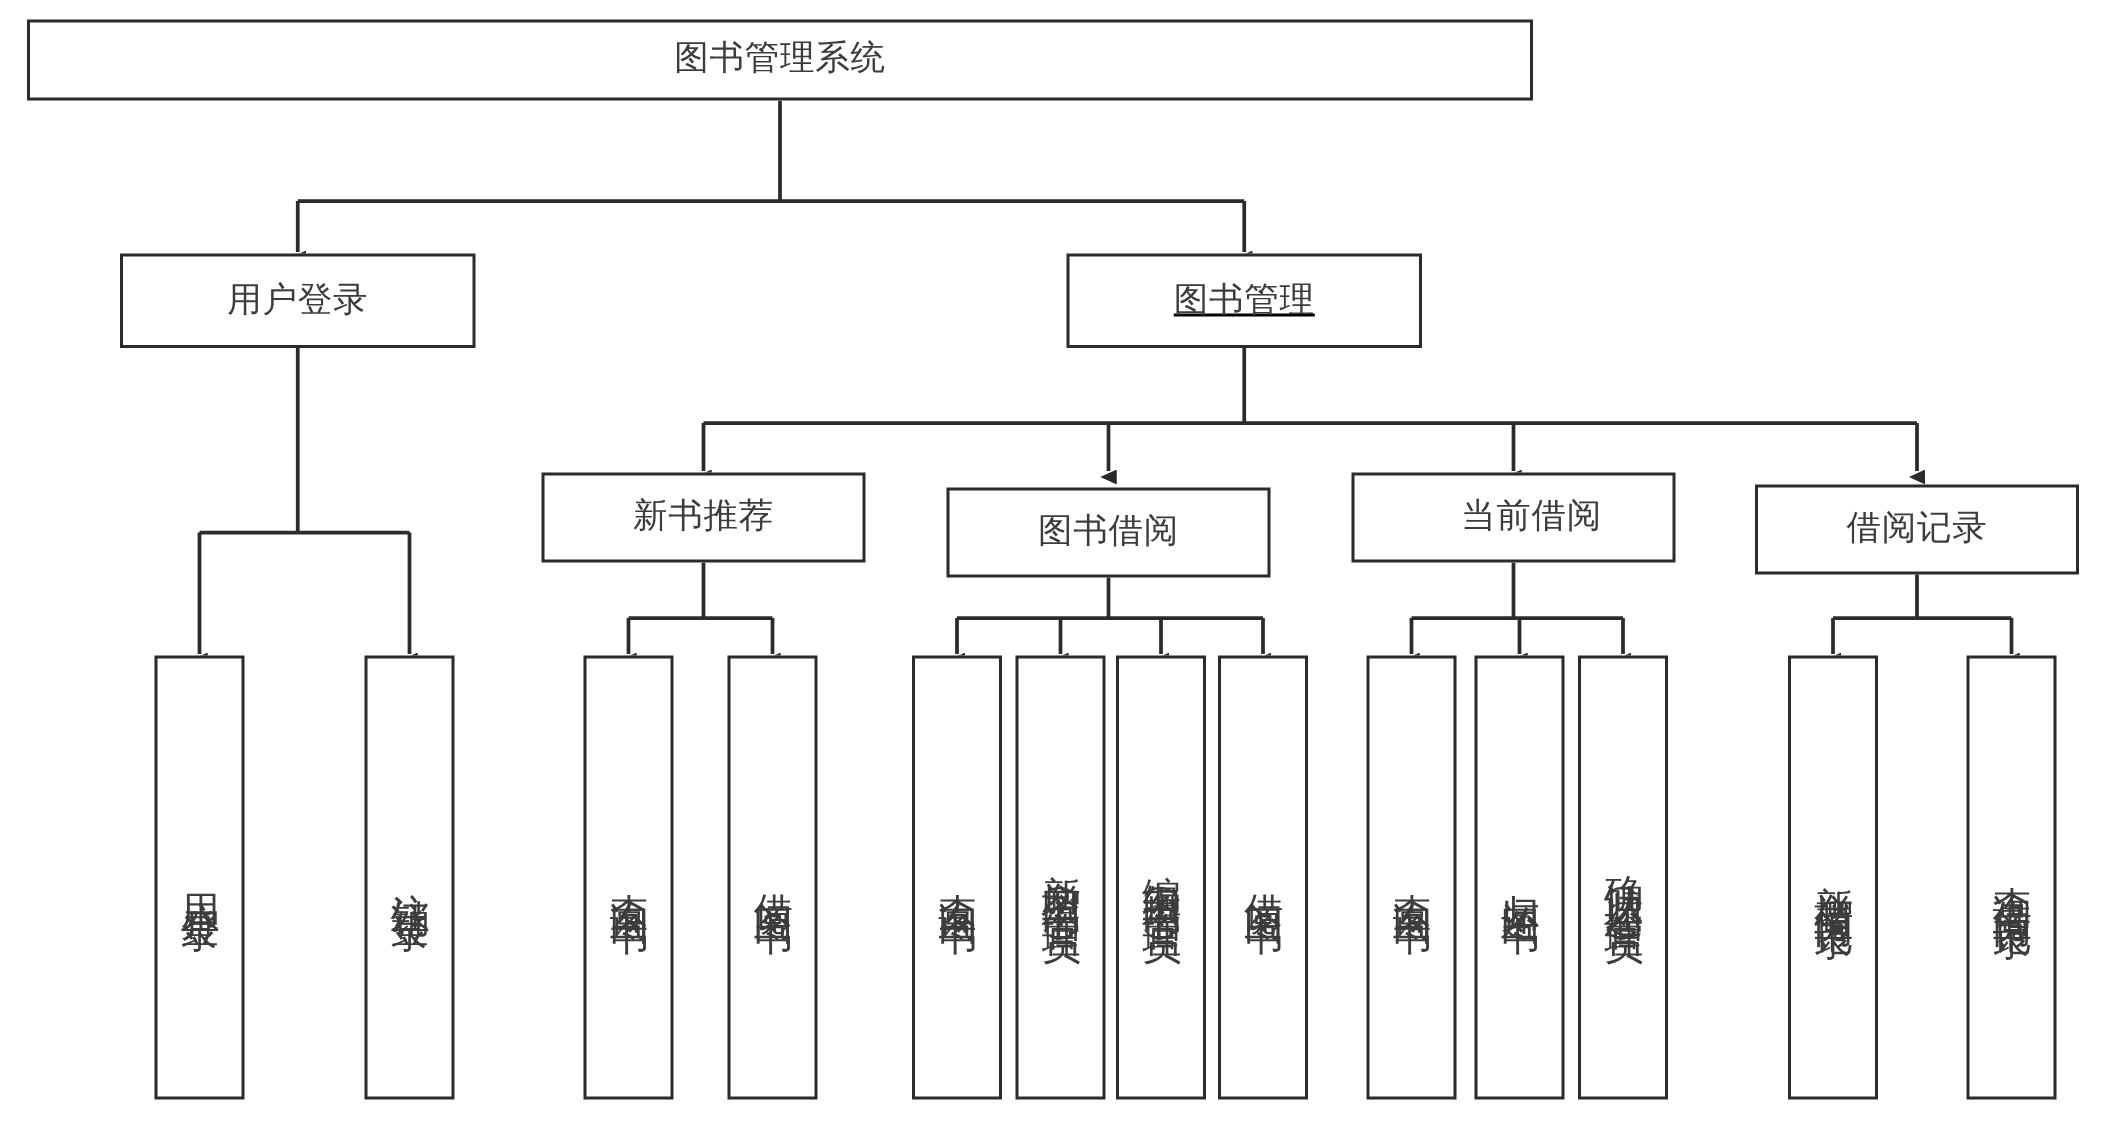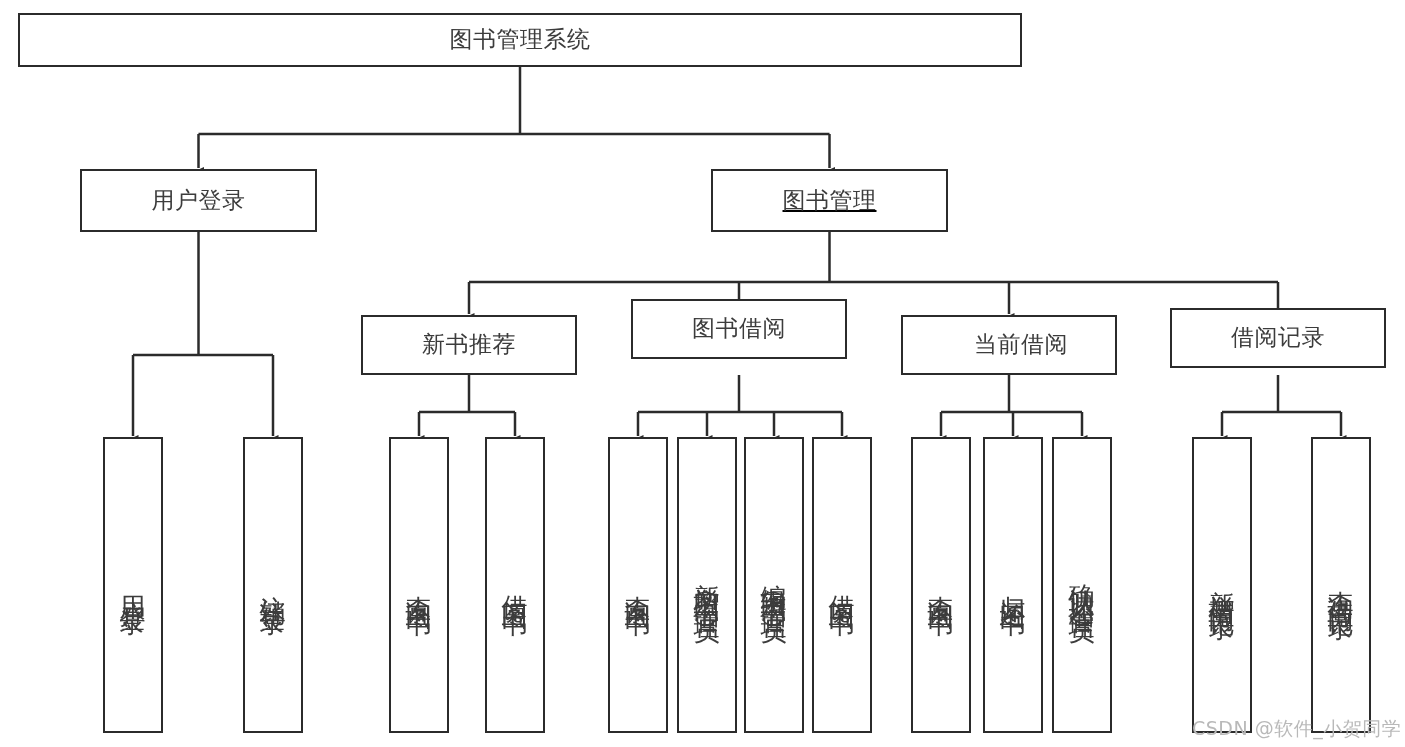--- a/index.html
+++ b/index.html
@@ -124,27 +124,27 @@
       </div>
       <div class="node horiz" style="left: 80px; top: 169px; width: 237px; height: 63px;">
         <span class="node-label">用户登录</span>
       </div>
       <div class="node horiz" style="left: 711px; top: 169px; width: 237px; height: 63px; text-decoration: underline;">
         <span class="node-label">图书管理</span>
       </div>
       <div class="node horiz" style="left: 361px; top: 315px; width: 216px; height: 60px;">
         <span class="node-label">新书推荐</span>
       </div>
-      <div class="node horiz" style="left: 631px; top: 299px; width: 216px; height: 60px;">
+      <div class="node horiz" style="left: 631px; top: 325px; width: 216px; height: 60px;">
         <span class="node-label">图书借阅</span>
       </div>
       <div class="node horiz" style="left: 901px; top: 315px; width: 216px; height: 60px; padding-left: 24px;">
         <span class="node-label">当前借阅</span>
       </div>
-      <div class="node horiz" style="left: 1170px; top: 308px; width: 216px; height: 60px;">
+      <div class="node horiz" style="left: 1170px; top: 323px; width: 216px; height: 60px;">
         <span class="node-label">借阅记录</span>
       </div>
       <div class="node vert" style="left: 103px; top: 437px; width: 60px; height: 296px;">
         <span class="node-label">用户登录</span>
       </div>
       <div class="node vert" style="left: 243px; top: 437px; width: 60px; height: 296px;">
         <span class="node-label">注销登录</span>
       </div>
       <div class="node vert" style="left: 389px; top: 437px; width: 60px; height: 296px;">
         <span class="node-label">查询图书</span>
@@ -173,14 +173,13 @@
       <div class="node vert" style="left: 1052px; top: 437px; width: 60px; height: 296px;">
         <span class="node-label">确认归还（管理员）</span>
       </div>
       <div class="node vert" style="left: 1192px; top: 437px; width: 60px; height: 296px;">
         <span class="node-label">新增借阅记录</span>
       </div>
       <div class="node vert" style="left: 1311px; top: 437px; width: 60px; height: 296px;">
         <span class="node-label">查询借阅记录</span>
       </div>
     </div>
-  <div class="watermark" style="left: 1192px; top: 716px; color: rgb(185, 185, 185);">CSDN @软件_小贺同学</div>
 </div>
 
 </body></html>

